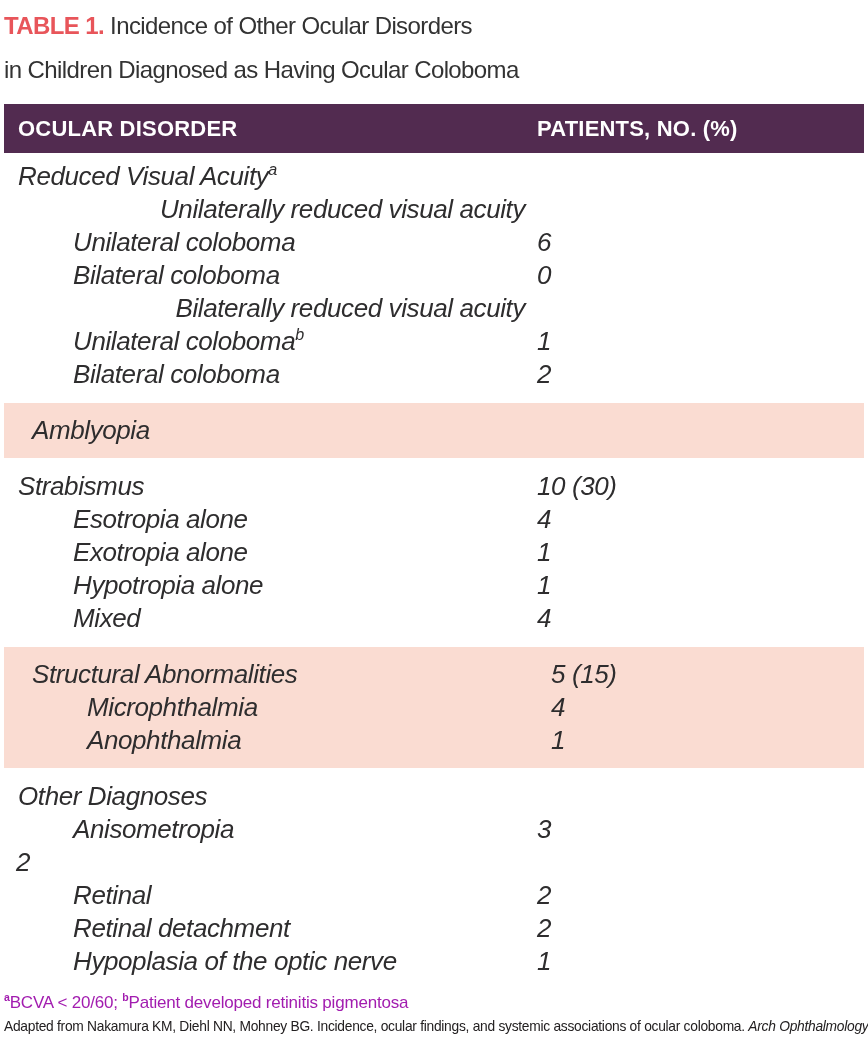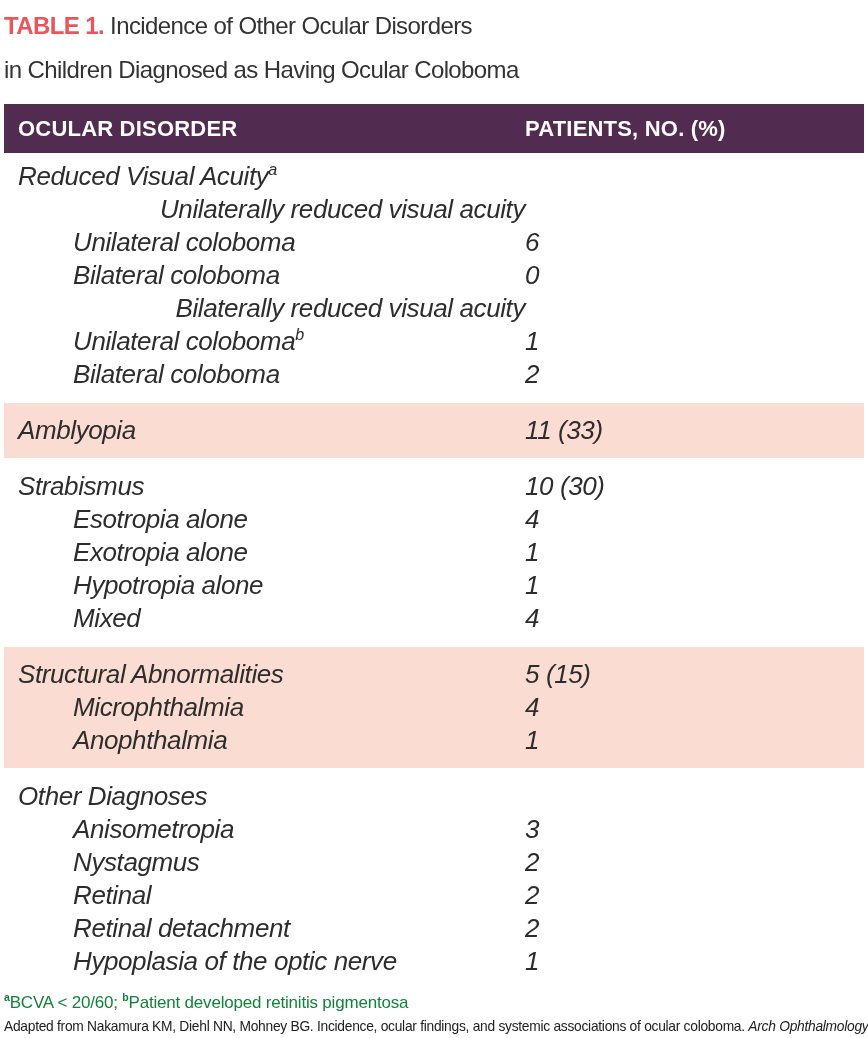--- a/index.html
+++ b/index.html
@@ -16,30 +16,30 @@
   .page{padding:4px 0 0 4px;}
   .title{font-size:24px;line-height:44px;letter-spacing:-0.6px;color:#333333;}
   .title-tag{color:var(--red);font-weight:bold;margin-right:6px;}
   .thead{
     background:var(--purple);height:49px;margin-top:12px;margin-right:4px;
     display:flex;align-items:center;color:#ffffff;font-weight:bold;
     font-size:22px;letter-spacing:0.2px;
   }
   .cell{box-sizing:border-box;}
   .label-col{width:521px;box-sizing:border-box;}
-  .value-col{flex:1;}
+  .value-col{flex:1;margin-left:12px;}
   .thead .label-col{padding-left:14px;}
   .row{display:flex;align-items:center;height:33px;font-size:26px;letter-spacing:-0.4px;font-style:italic;}
   .indent-0 .label-col{padding-left:14px;}
   .indent-1 .label-col{padding-left:49px;text-align:right;}
   .indent-2 .label-col{padding-left:69px;}
   .section{padding:7px 0;margin-right:4px;}
-  .section.highlight{background:var(--pink);margin-top:5px;margin-bottom:5px;padding:11px 0;}
+  .section.highlight{background:var(--pink);margin-top:5px;margin-bottom:5px;padding:11px 14px;}
   sup{font-size:62%;line-height:0;}
-  .fn1{font-size:17px;margin-top:8px;letter-spacing:-0.2px;color:#15803d;}
+  .fn1{font-size:17px;margin-top:8px;letter-spacing:-0.2px;color:#a21caf;}
   .fn1 sup{font-weight:bold;}
   .fn2{
     font-size:15px;margin-top:4px;white-space:nowrap;color:#232021;
     transform:scaleX(0.92);transform-origin:0 50%;letter-spacing:-0.3px;
   }
   .ital{font-style:italic;}
 </style>
 </head>
 <body>
 
@@ -81,21 +81,20 @@
           <div class="cell value-col">1</div>
         </div>
         <div class="row indent-2">
           <div class="cell label-col">Bilateral coloboma</div>
           <div class="cell value-col">2</div>
         </div>
       </div>
       <div class="section highlight">
         <div class="row indent-0">
           <div class="cell label-col">Amblyopia</div>
-          <div class="cell value-col">11 (33)</div>
         </div>
       </div>
       <div class="section">
         <div class="row indent-0">
           <div class="cell label-col">Strabismus</div>
           <div class="cell value-col">10 (30)</div>
         </div>
         <div class="row indent-2">
           <div class="cell label-col">Esotropia alone</div>
           <div class="cell value-col">4</div>
@@ -130,21 +129,20 @@
       <div class="section">
         <div class="row indent-0">
           <div class="cell label-col">Other Diagnoses</div>
           <div class="cell value-col"></div>
         </div>
         <div class="row indent-2">
           <div class="cell label-col">Anisometropia</div>
           <div class="cell value-col">3</div>
         </div>
         <div class="row indent-2">
-          <div class="cell label-col">Nystagmus</div>
           <div class="cell value-col">2</div>
         </div>
         <div class="row indent-2">
           <div class="cell label-col">Retinal</div>
           <div class="cell value-col">2</div>
         </div>
         <div class="row indent-2">
           <div class="cell label-col">Retinal detachment</div>
           <div class="cell value-col">2</div>
         </div>

